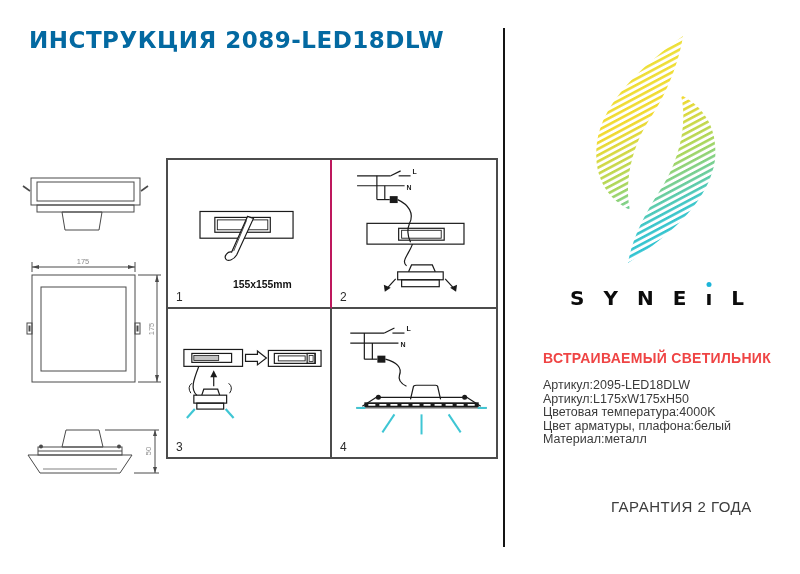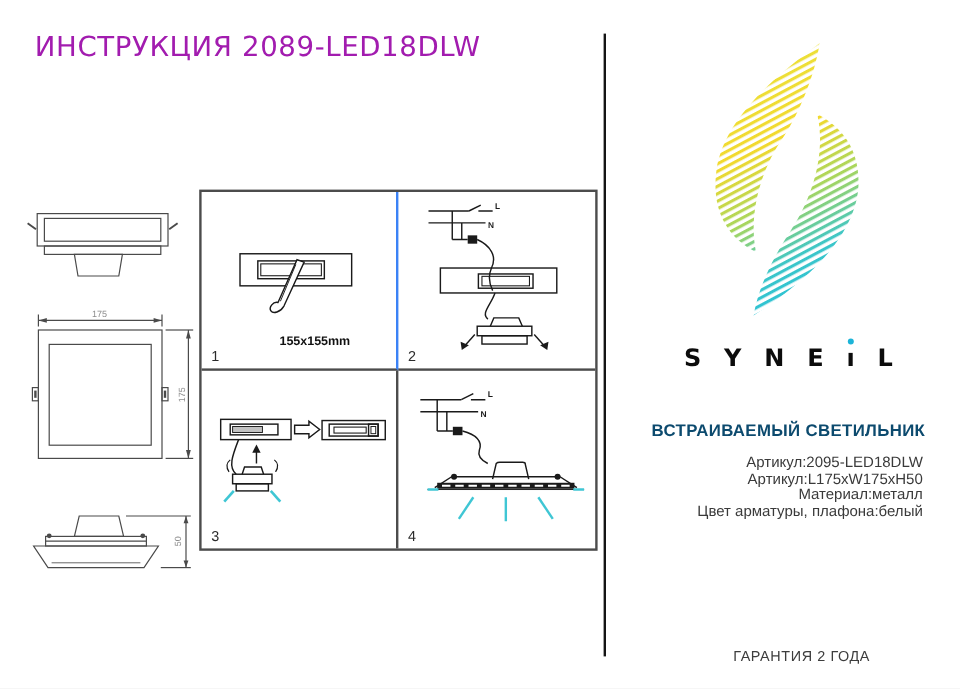--- a/index.html
+++ b/index.html
@@ -4,33 +4,33 @@
 <style>
   * { margin:0; padding:0; box-sizing:border-box; }
   html,body { background:#e8e8e8; }
   .page {
     position:relative; width:800px; height:574px; background:#ffffff;
     font-family:"Liberation Sans", sans-serif; color:#1a1a1a; overflow:hidden;
     margin:0 auto;
   }
   .title {
     position:absolute; left:29px; top:27px;
-    font-family:"DejaVu Sans", sans-serif; font-weight:normal;
-    font-size:23px; letter-spacing:0.5px; color:#a21caf; white-space:nowrap;
+    font-family:"DejaVu Sans", sans-serif; font-weight:bold;
+    font-size:23px; letter-spacing:0.5px; color:#0369a1; white-space:nowrap;
   }
   
   .drawings { position:absolute; left:10px; top:160px; }
   
   .grid {
     position:absolute; left:166px; top:158px; width:332px; height:301px;
     border:2px solid #4c4c4c; display:grid;
     grid-template-columns:1fr 1fr; grid-template-rows:1fr 1fr; background:#fff;
   }
   .cell { position:relative; }
-  .cell-1 { border-right:2px solid #3b82f6; border-bottom:2px solid #4c4c4c;padding-left:28px; }
+  .cell-1 { border-right:2px solid #be185d; border-bottom:2px solid #4c4c4c;padding-left:28px; }
   .cell-2 { border-bottom:2px solid #4c4c4c; }
   .cell-3 { border-right:2px solid #4c4c4c; }
   .cell svg.panel { position:absolute; left:0; top:0; width:100%; height:100%; }
   .stepnum {
     position:absolute; left:8px; bottom:3px; font-size:12px; color:#2b2b2b;
   }
   
   .divider {
     position:absolute; left:503px; top:28px; width:2px; height:519px; background:#141414;
   }
@@ -41,29 +41,29 @@
     display:flex; justify-content:space-between; align-items:flex-end;
     font-family:"DejaVu Sans", sans-serif; font-weight:bold; font-size:20px; color:#0c0c0c;
   }
   .brand-i { position:relative; }
   .brand-i .dot {
     position:absolute; left:50%; transform:translateX(-50%); top:-4px;
     width:5px; height:5px; border-radius:50%; background:#1cb4d8;
   }
   .product { position:absolute; left:543px; top:350px; width:226px; }
   .product-heading {
-    font-weight:bold; font-size:14px; letter-spacing:0.3px; color:#0c4a6e;
+    font-weight:bold; font-size:14px; letter-spacing:0.3px; color:#ef4444;
     margin-bottom:13px; white-space:nowrap;
   }
   .spec-row {
-    display:flex; justify-content:flex-end; font-size:12.5px;
+    display:flex; justify-content:flex-start; font-size:12.5px;
     line-height:13.5px; color:#3a3a3a; white-space:nowrap;
   }
   .warranty {
-    position:absolute; left:611px; top:540px; font-size:12px;
+    position:absolute; left:611px; top:498px; font-size:15px;
     letter-spacing:0.5px; color:#3d3d3d; white-space:nowrap;
   }
   svg text { font-family:"Liberation Sans", sans-serif; }
 </style>
 </head>
 <body>
 
 <div class="page">
 
   <div class="title">ИНСТРУКЦИЯ 2089-LED18DLW</div>
@@ -274,24 +274,28 @@
     <div class="product-heading">ВСТРАИВАЕМЫЙ СВЕТИЛЬНИК</div>
     <div class="spec-row">
       <span>Артикул:</span>
       <span>2095-LED18DLW</span>
     </div>
     <div class="spec-row">
       <span>Артикул:</span>
       <span>L175xW175xH50</span>
     </div>
     <div class="spec-row">
+      <span>Цветовая температура:</span>
+      <span>4000K</span>
+    </div>
+    <div class="spec-row">
+      <span>Цвет арматуры, плафона:</span>
+      <span>белый</span>
+    </div>
+    <div class="spec-row">
       <span>Материал:</span>
       <span>металл</span>
     </div>
-    <div class="spec-row">
-      <span>Цвет арматуры, плафона:</span>
-      <span>белый</span>
-    </div>
   </div>
 
   <div class="warranty">ГАРАНТИЯ 2 ГОДА</div>
 
 </div>
 
 </body></html>

